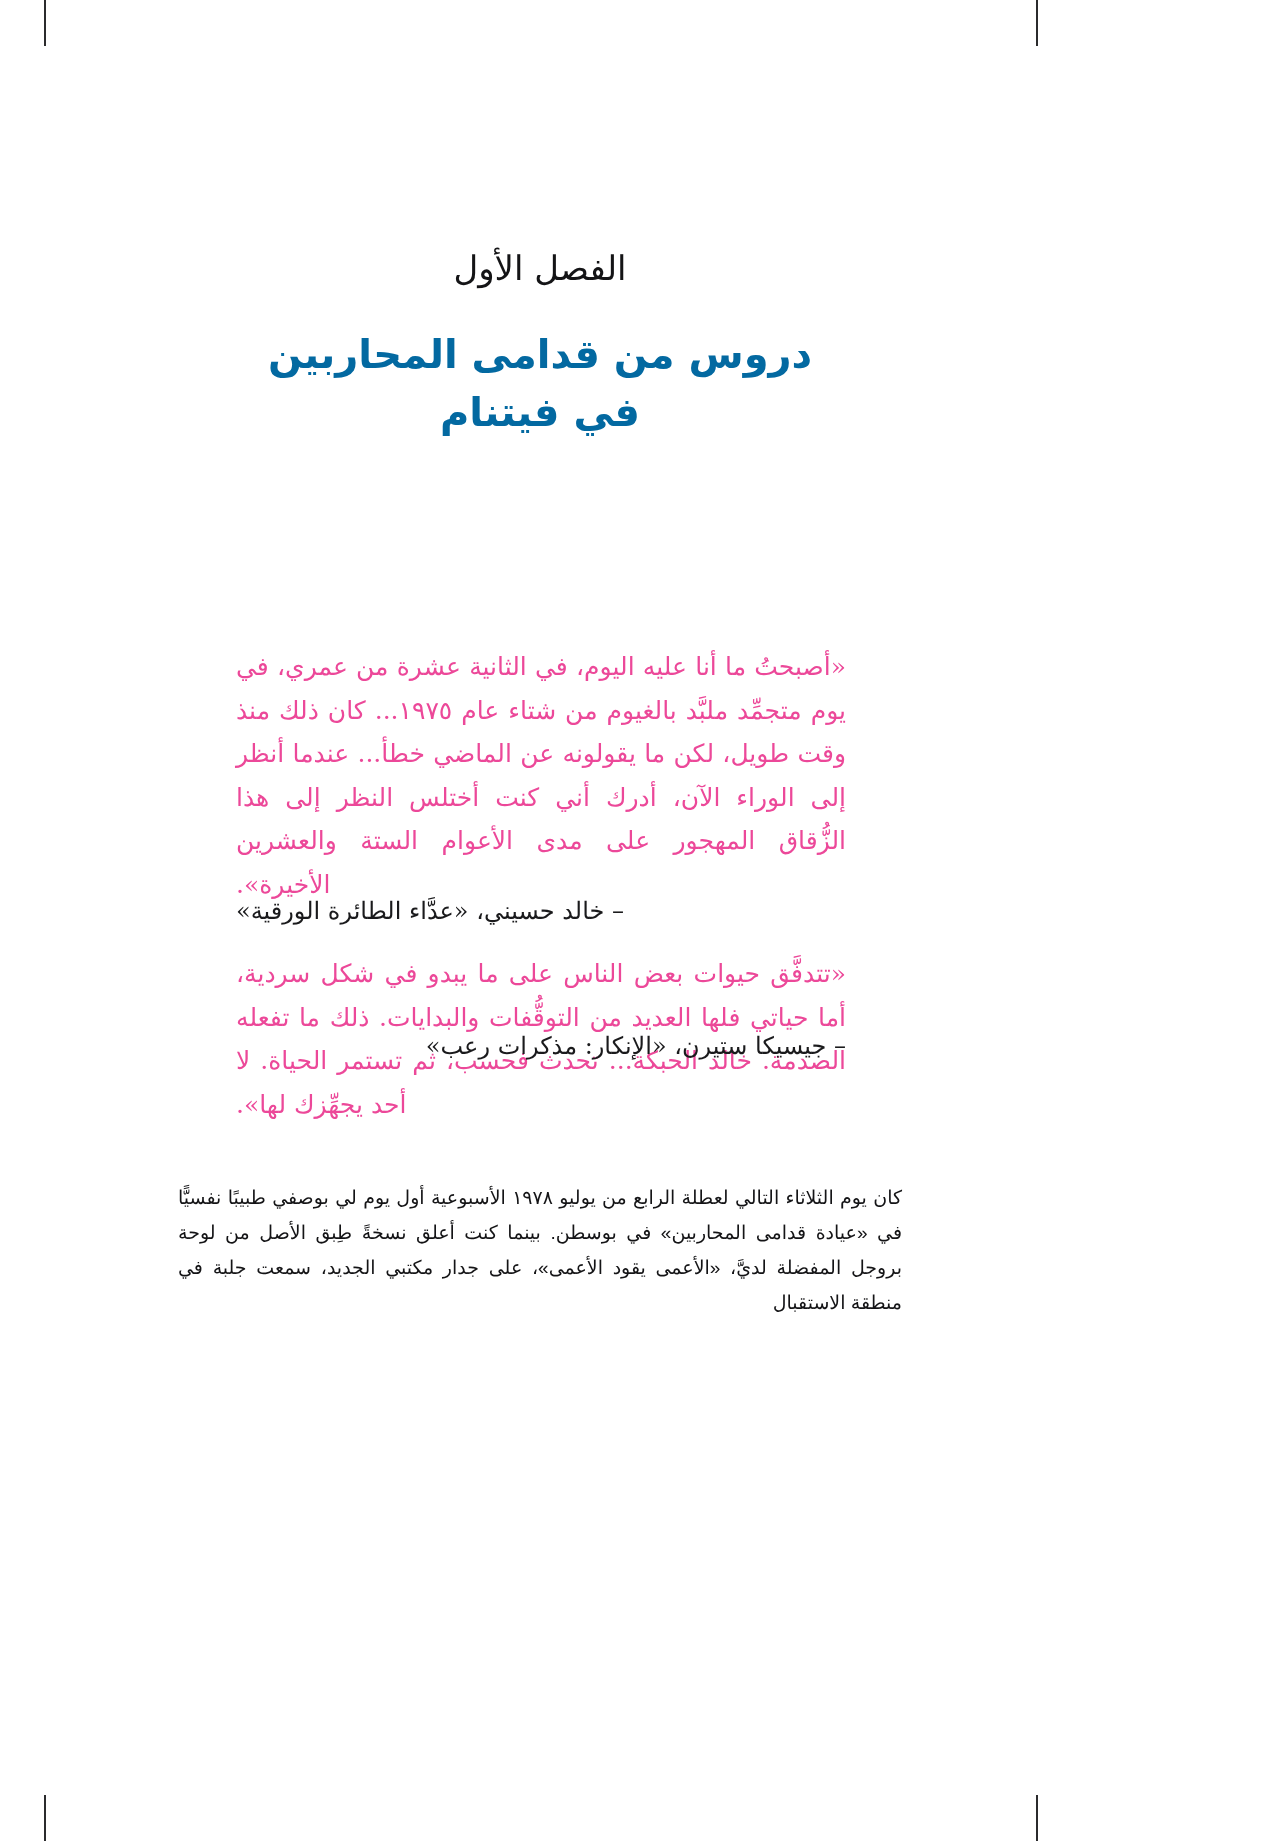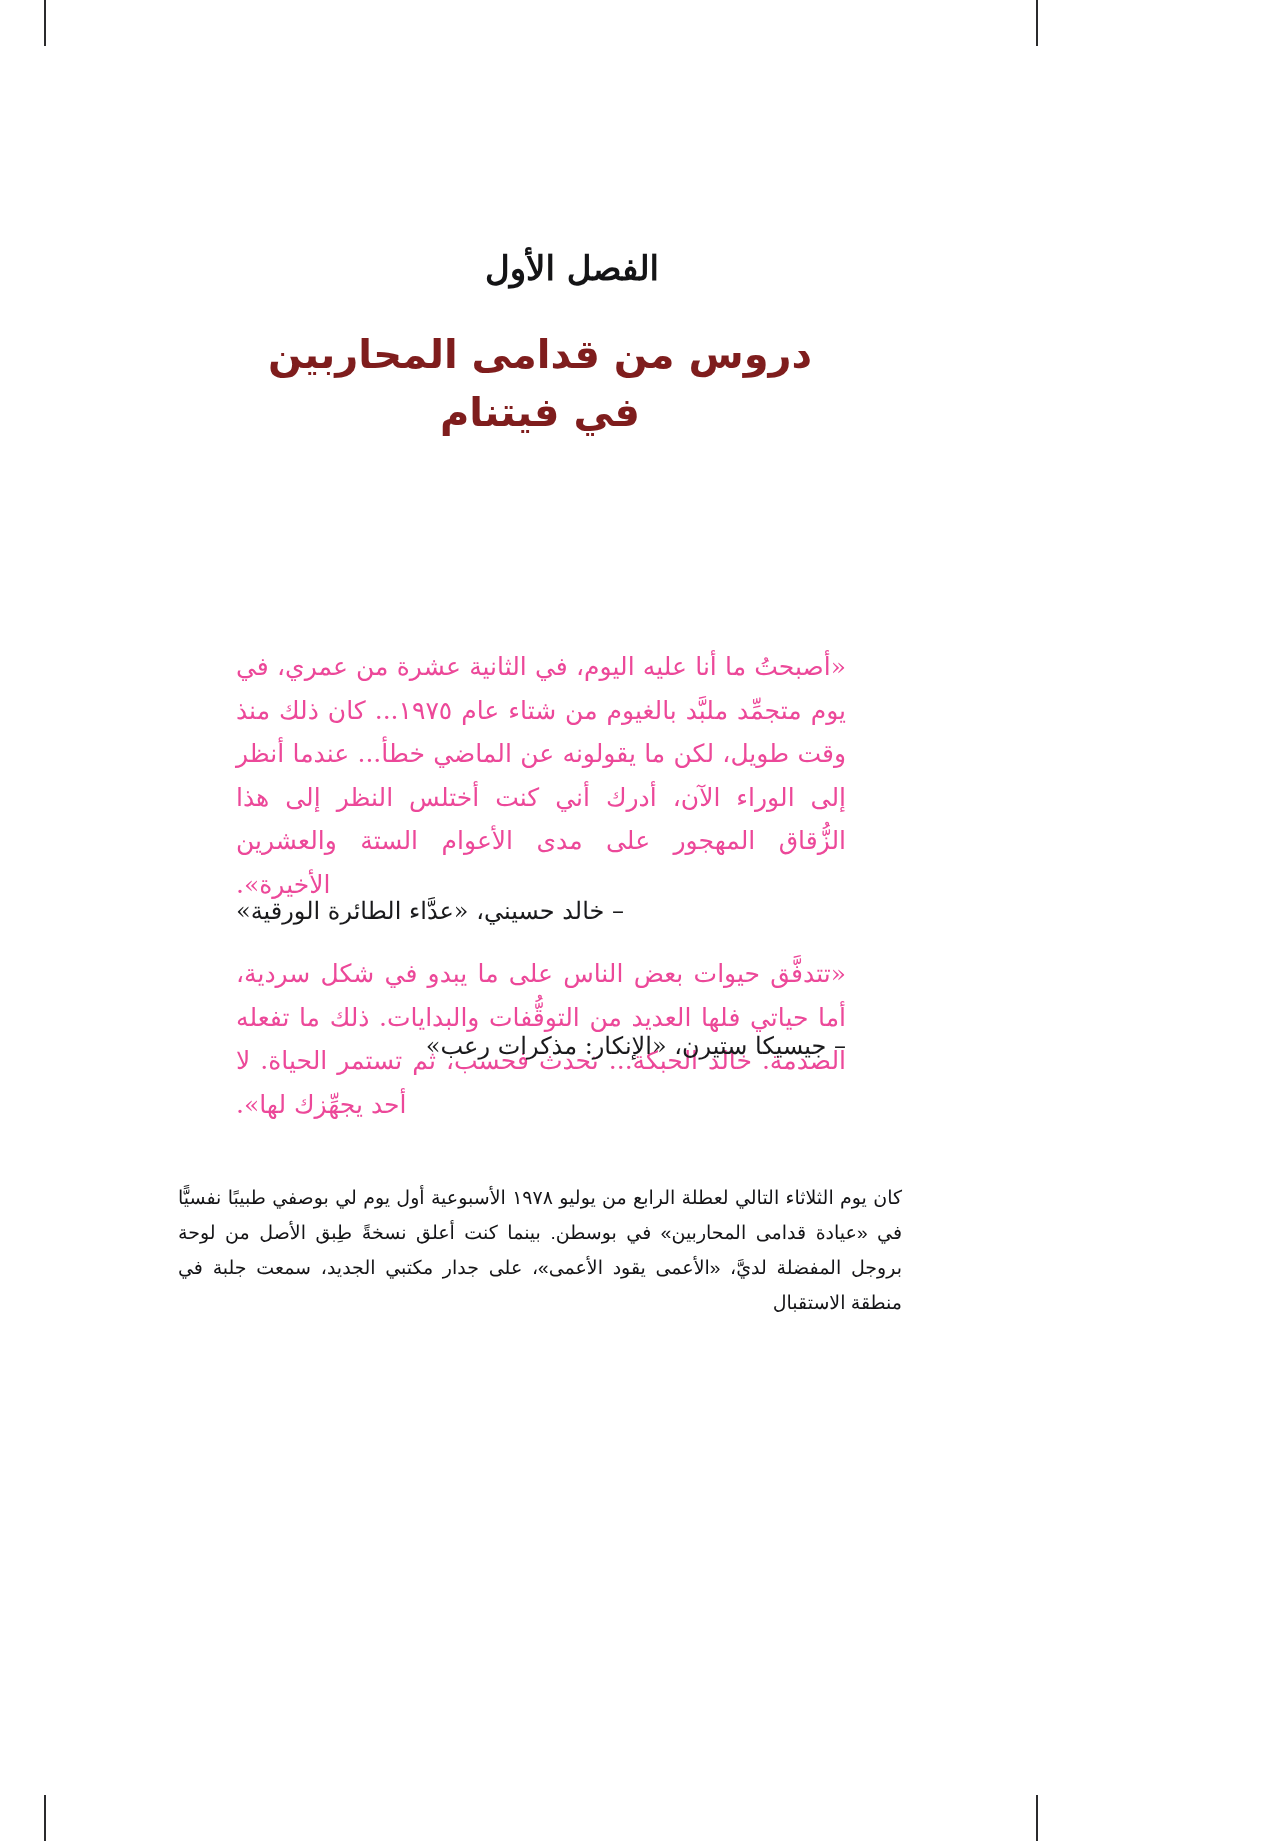--- a/index.html
+++ b/index.html
@@ -37,38 +37,37 @@
     padding: 0;
   }
 
   .chapter-label {
     position: absolute;
     top: 248px;
     left: 0;
     width: 1080px;
     text-align: center;
     font-family: "DejaVu Serif", "Liberation Serif", serif;
-    font-weight: 700;
+    font-weight: 400;
     font-size: 34px;
     letter-spacing: 0px;
     color: #141416;
-    margin-left: 32px;
   }
 
   .chapter-title {
     position: absolute;
     top: 325px;
     left: 0;
     width: 1080px;
     text-align: center;
     font-family: "DejaVu Sans", "Liberation Sans", sans-serif;
     font-weight: 700;
     font-size: 40px;
     line-height: 1.45;
-    color: #7f1d1d;
+    color: #0369a1;
   }
   .chapter-title .tline { display: block; }
 
   
   .epigraph {
     position: absolute;
     width: 610px;
     left: 236px;
     font-family: "DejaVu Serif", "Liberation Serif", serif;
     font-size: 25px;

